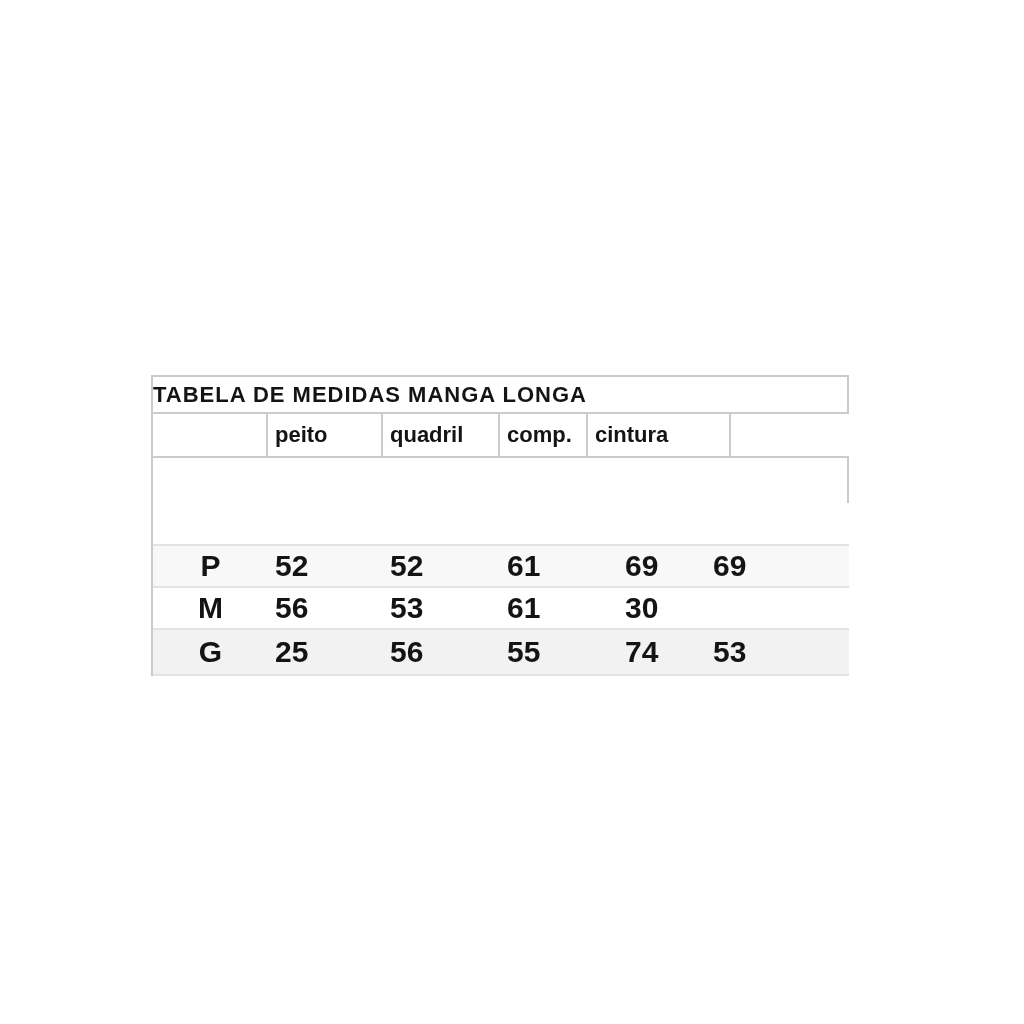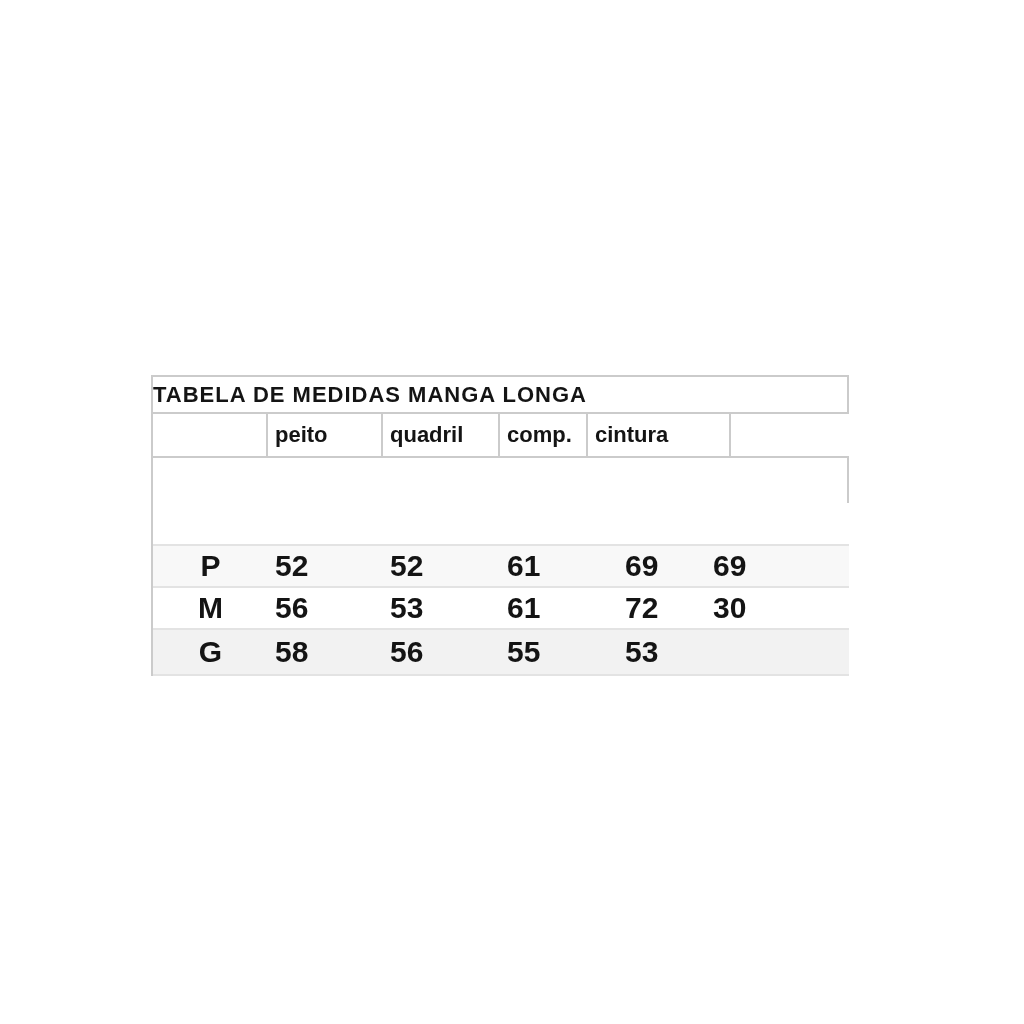--- a/index.html
+++ b/index.html
@@ -103,25 +103,25 @@
     <div class="cell c3">61</div>
     <div class="cell c4">69</div>
     <div class="cell c5">69</div>
   </div>
 
   <div class="data-row row-m">
     <div class="cell c0 label-cell">M</div>
     <div class="cell c1">56</div>
     <div class="cell c2">53</div>
     <div class="cell c3">61</div>
-    <div class="cell c4">72</div>
     <div class="cell c5">30</div>
   </div>
 
   <div class="data-row row-g">
     <div class="cell c0 label-cell">G</div>
-    <div class="cell c1">58</div>
+    <div class="cell c1">25</div>
     <div class="cell c2">56</div>
     <div class="cell c3">55</div>
+    <div class="cell c4">74</div>
     <div class="cell c5">53</div>
   </div>
 
 </div>
 
 </body></html>

